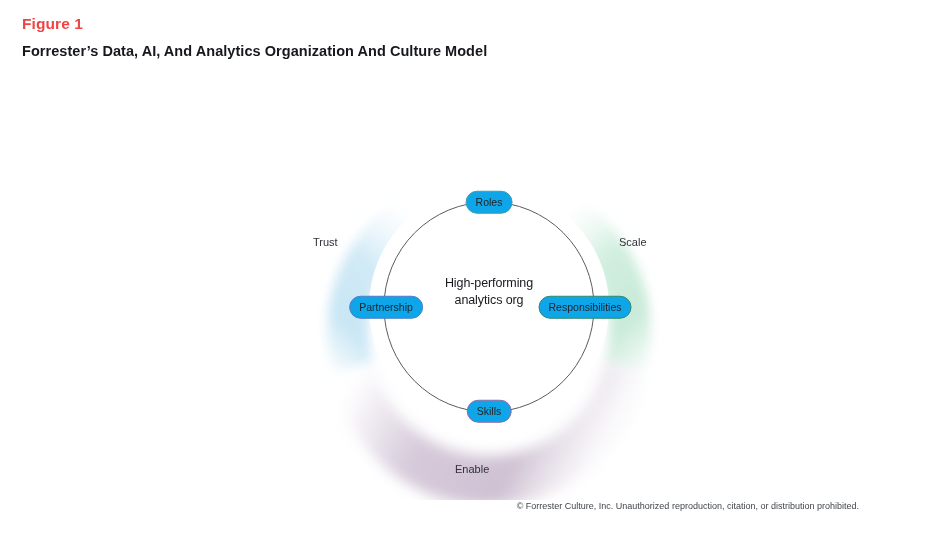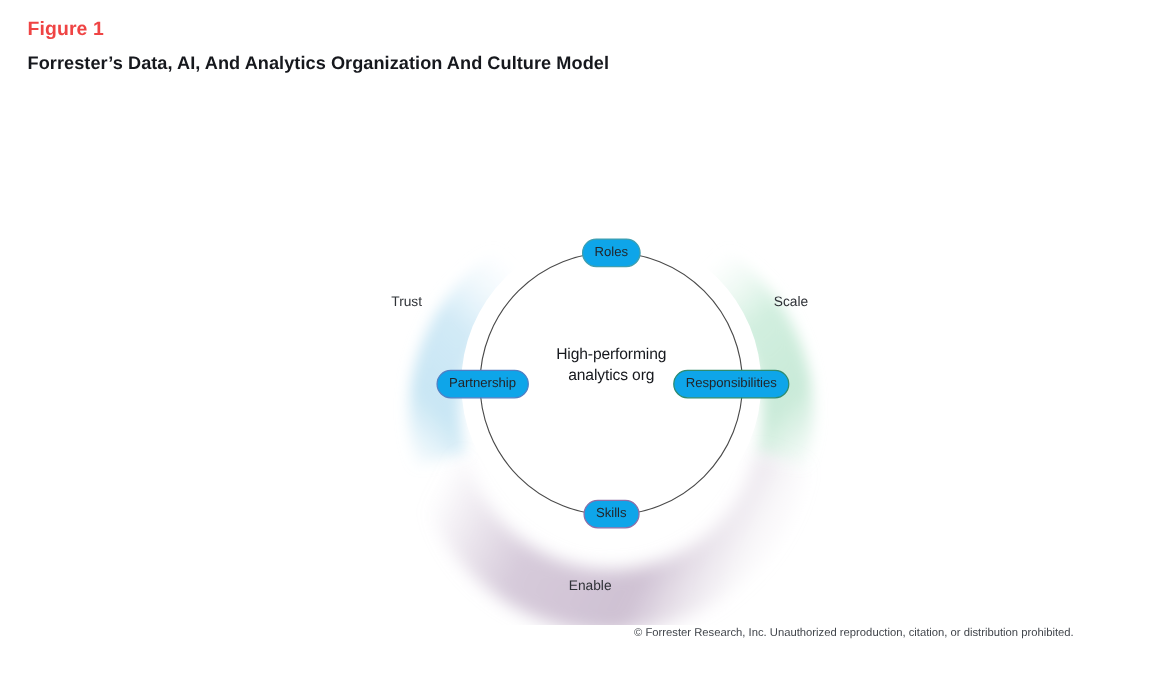--- a/index.html
+++ b/index.html
@@ -189,13 +189,13 @@
     <span>High-performing</span>
     <span>analytics org</span>
   </div>
 
   <div class="node-pill" id="node-roles">Roles</div>
   <div class="node-pill" id="node-responsibilities">Responsibilities</div>
   <div class="node-pill" id="node-skills">Skills</div>
   <div class="node-pill" id="node-partnership">Partnership</div>
 </div>
 
-<div id="footer-copyright">© Forrester Research, Inc. Unauthorized reproduction, citation, or distribution prohibited.</div>
+<div id="footer-copyright">© Forrester Culture, Inc. Unauthorized reproduction, citation, or distribution prohibited.</div>
 
 </body></html>

